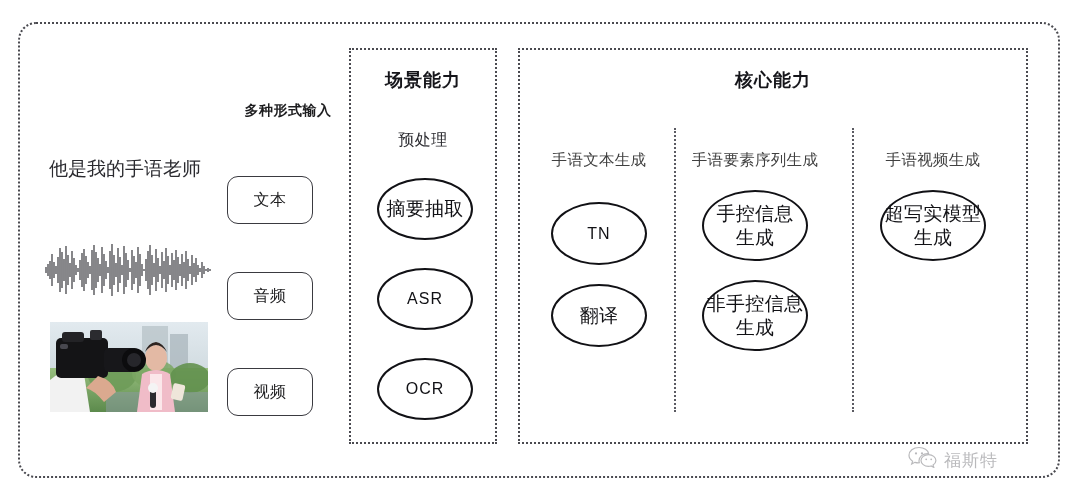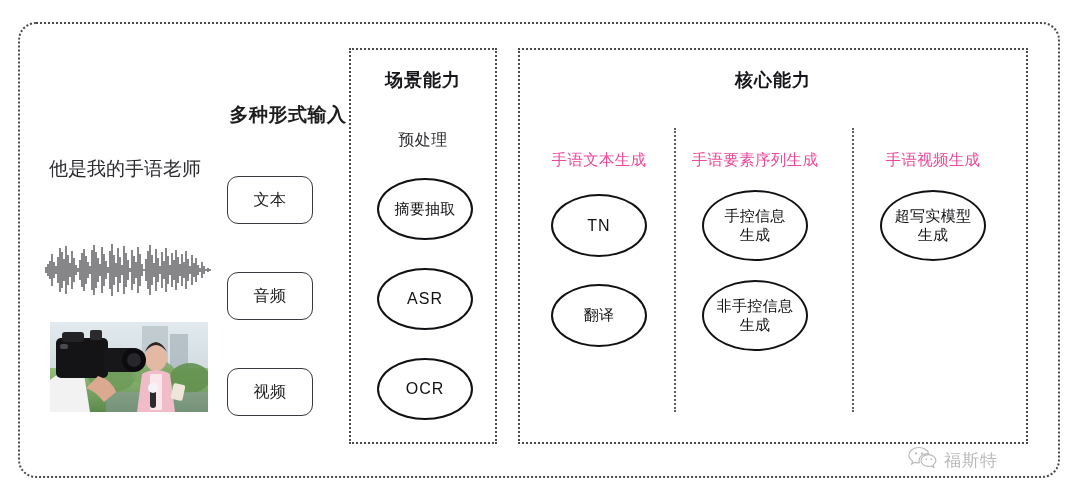--- a/index.html
+++ b/index.html
@@ -43,21 +43,21 @@
     top: 90px;
     width: 300px;
     height: 330px;
   }
   .multi-input-label {
     position: absolute;
     left: 188px;
     top: 12px;
     width: 140px;
     text-align: center;
-    font-size: 19px;
+    font-size: 14px;
     font-weight: 700;
     letter-spacing: .5px;
     color: #1d1d1f;
     white-space: nowrap;
   }
 
   .sample-text {
     position: absolute;
     left: 0px;
     top: 66px;
@@ -181,50 +181,50 @@
   .core-col.c1 { left: 2px; }
   .core-col.c2 { left: 158px; }
   .core-col.c3 { left: 336px; }
   .core-col-title {
     position: absolute;
     left: 0;
     top: 0;
     width: 100%;
     text-align: center;
     font-size: 15.5px;
-    color: #ec4899;
+    color: #404040;
     letter-spacing: .3px;
     white-space: nowrap;
   }
 
   
   .ellipse {
     position: absolute;
     display: flex;
     align-items: center;
     justify-content: center;
     text-align: center;
     box-sizing: border-box;
     border: 2.6px solid #111115;
     border-radius: 50%;
     background: #ffffff;
-    font-size: 15px;
+    font-size: 19px;
     line-height: 1.22;
     color: #111115;
     letter-spacing: .3px;
   }
   .ellipse.small-lat { font-size: 16px; letter-spacing: 1px; }
 
   
   .sc-e1 { left: 26px; top: 128px; width: 96px; height: 62px; }
   .sc-e2 { left: 26px; top: 218px; width: 96px; height: 62px; }
   .sc-e3 { left: 26px; top: 308px; width: 96px; height: 62px; }
 
   
-  .c1-e1 { left: 29px; top: 44px; width: 96px; height: 63px; text-align: center; }
+  .c1-e1 { left: 29px; top: 52px; width: 96px; height: 63px; text-align: center; }
   .c1-e2 { left: 29px; top: 134px; width: 96px; height: 63px; }
   
   .c2-e1 { left: 24px; top: 40px; width: 106px; height: 71px; }
   .c2-e2 { left: 24px; top: 130px; width: 106px; height: 71px; }
   
   .c3-e1 { left: 24px; top: 40px; width: 106px; height: 71px; }
   .c3-e2 { left: 24px; top: 130px; width: 106px; height: 71px; }
 
   
   .watermark {

